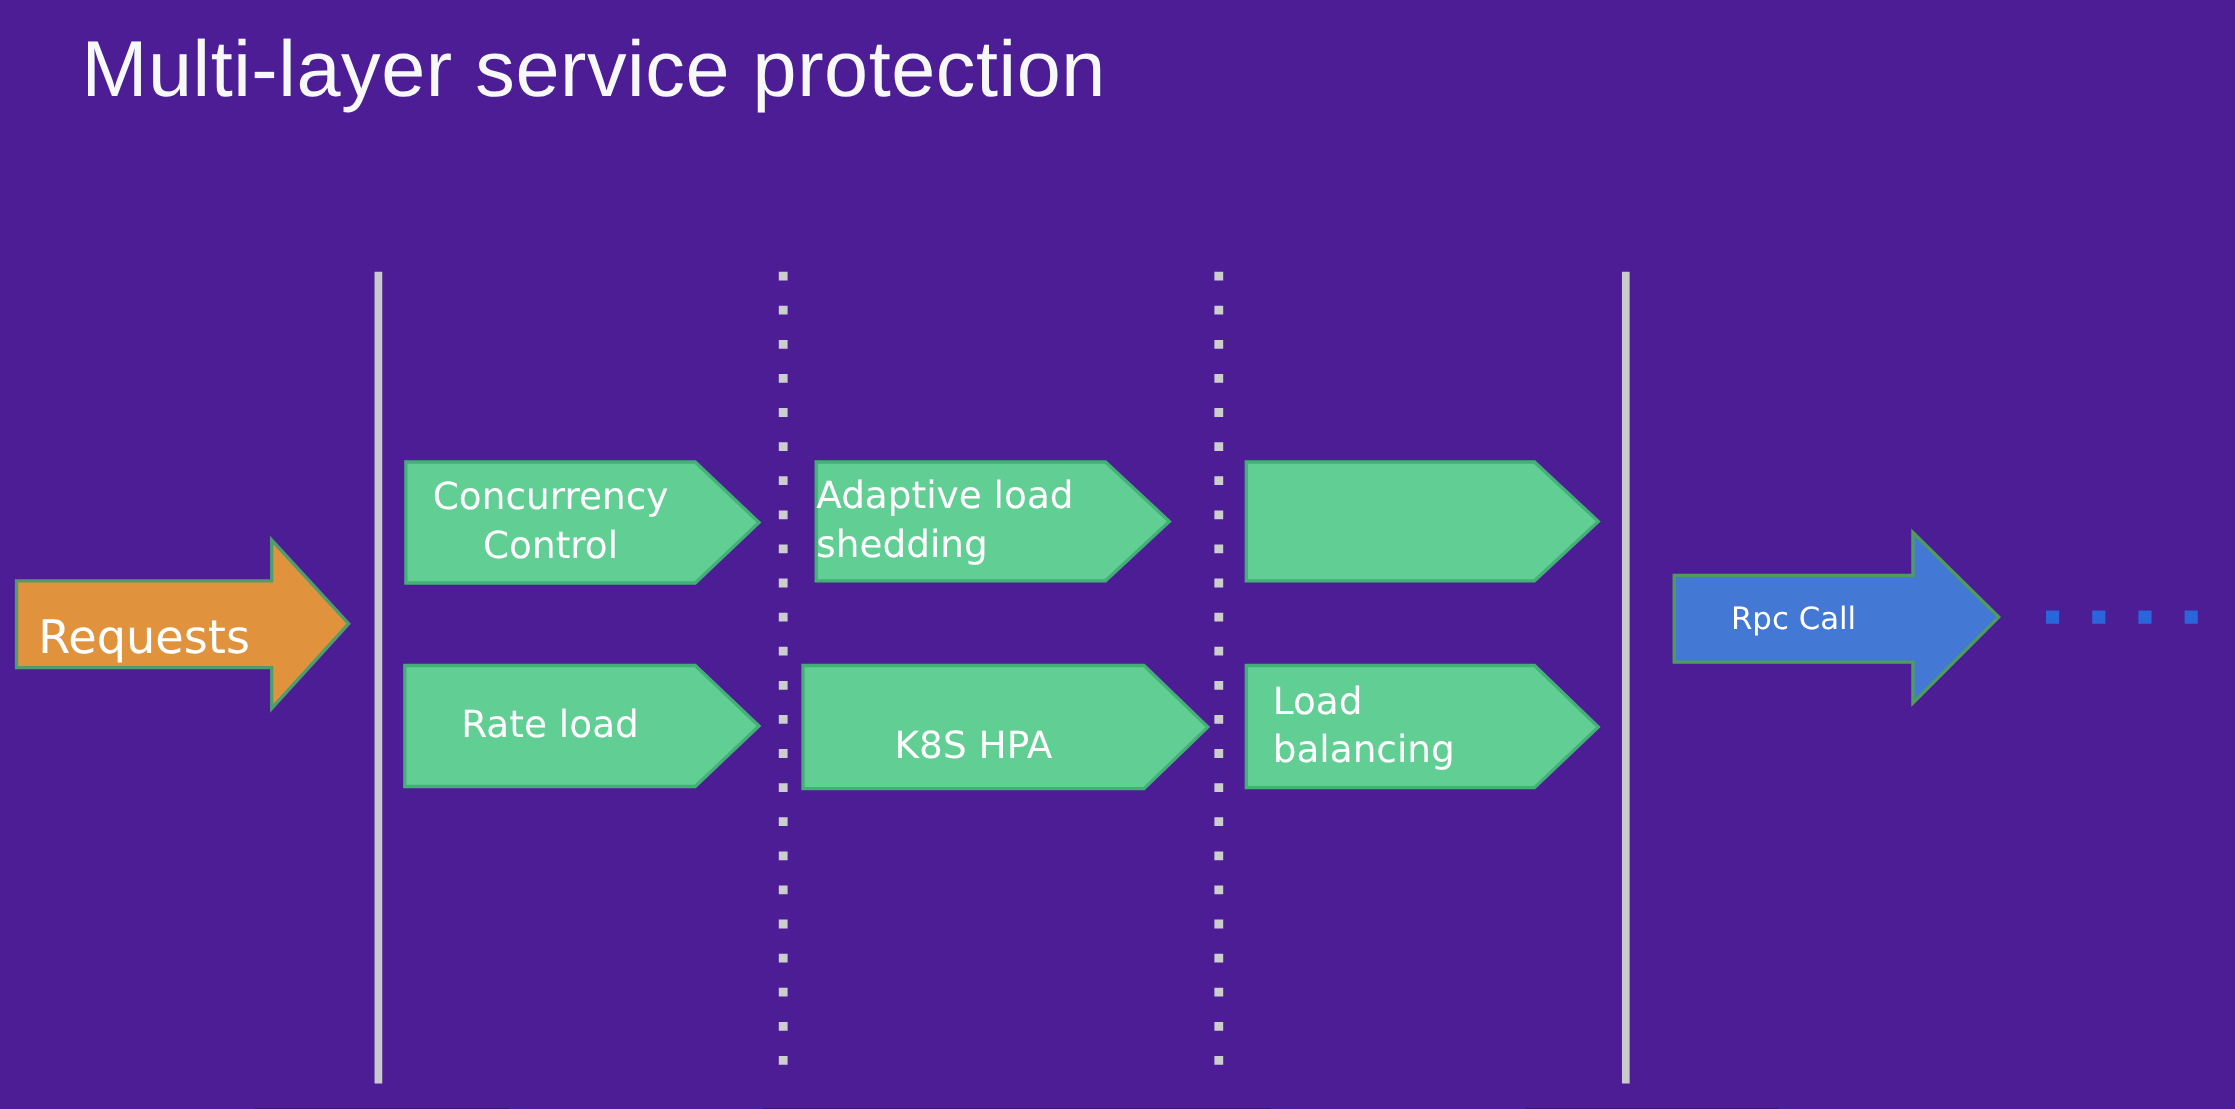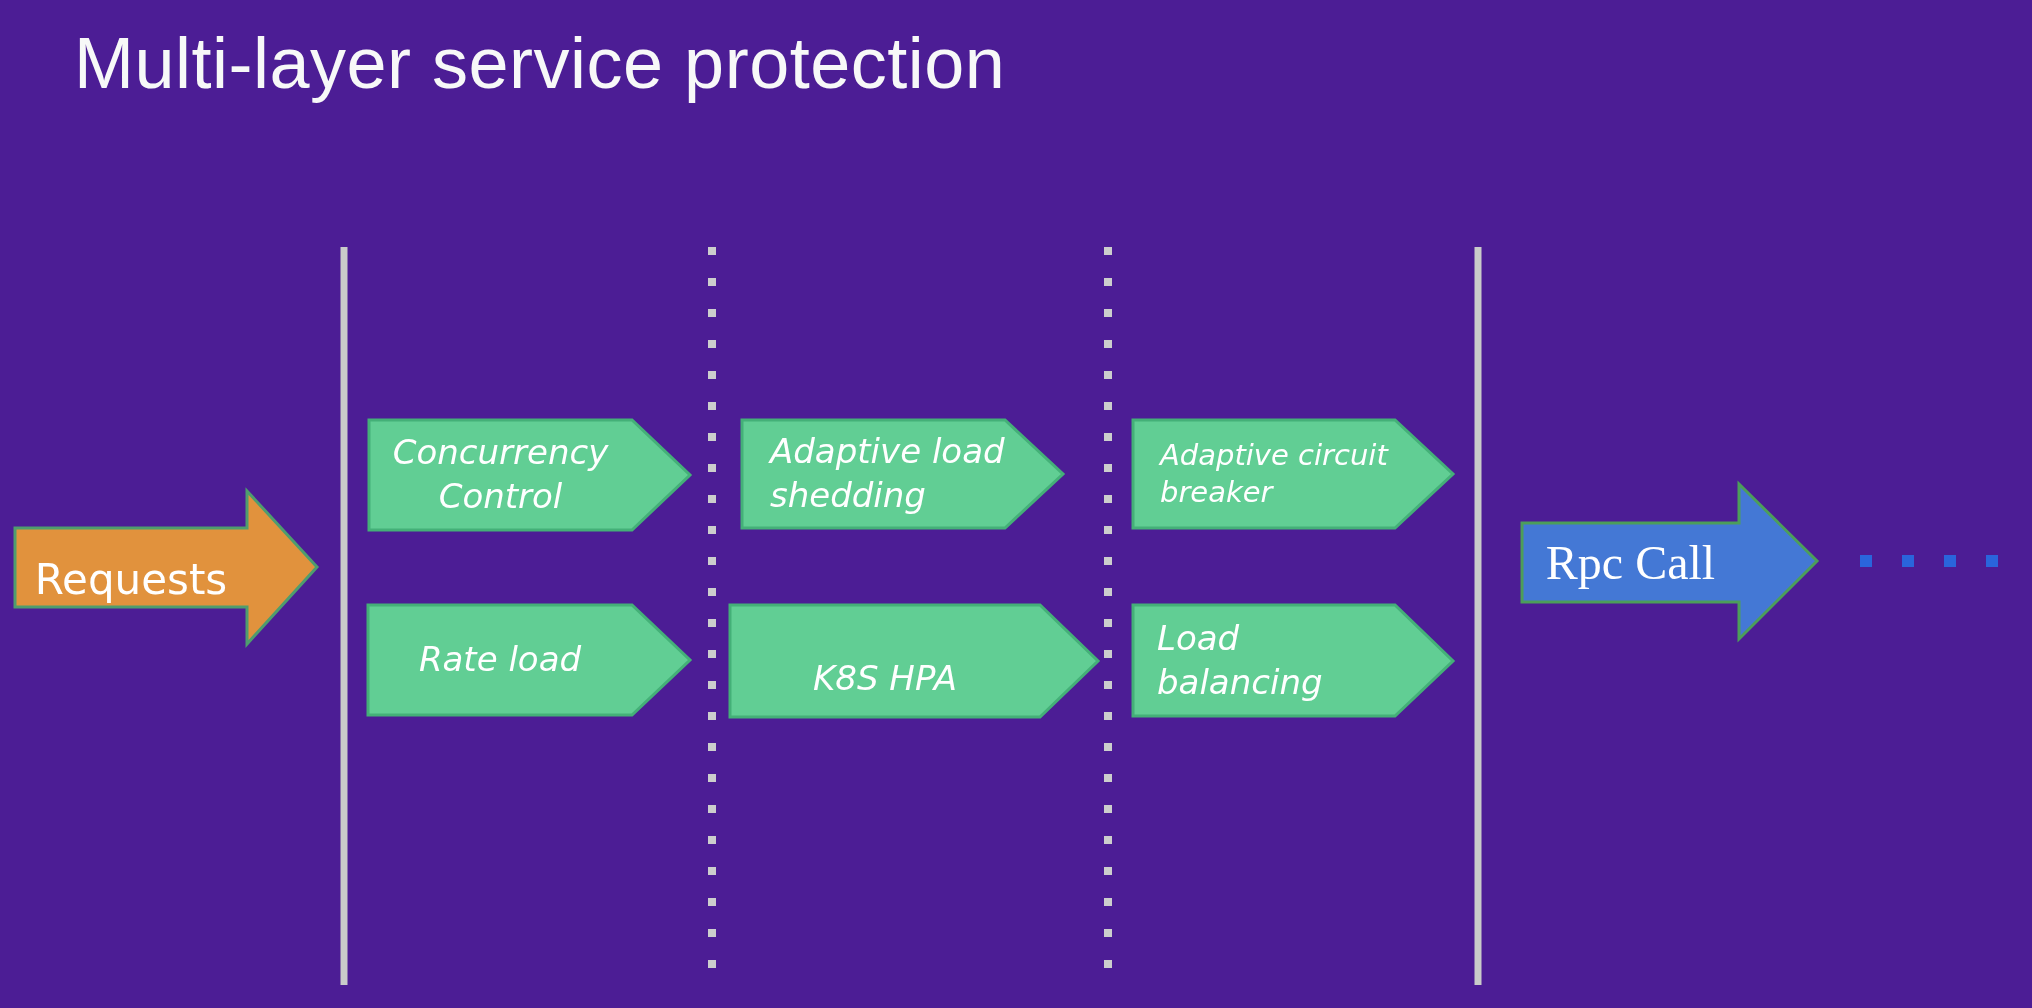--- a/index.html
+++ b/index.html
@@ -38,21 +38,20 @@
     color: #f7f8f8;
     letter-spacing: 0.5px;
     font-family: "Liberation Sans", sans-serif;
     z-index: 2;
   }
   .flow-label {
     font-size: 42px;
   }
   .box-label {
     font-size: 34px;
-    font-style: italic;
   }
   .box-label.left-align {
     justify-content: flex-start;
     text-align: left;
   }
   .box-label.center-align {
     text-align: center;
   }
   .box-label.small {
     font-size: 29px;
@@ -83,27 +82,25 @@
     <polygon points="1133,605 1395,605 1453,661 1395,716 1133,716" stroke-width="3" fill="#61ce94" stroke="#44b078"></polygon>
 
     <polygon points="1522,523 1739,523 1739,484 1817,561 1739,639 1739,602 1522,602" stroke-width="3" fill="#4478d5" stroke="#4c9e5a"></polygon>
 
     <line x1="1860" y1="561" x2="2000" y2="561" stroke-width="12" stroke-dasharray="12 30" stroke="#2a65dc"></line>
   </svg>
 
   <div class="page-title">Multi-layer service protection</div>
 
   <div class="label flow-label" style="left:15px; top:528px; width:232px; height:103px;">Requests</div>
-  <div class="label flow-label" style="left:1522px; top:523px; width:217px; height:79px; font-size:48px;font-family:Liberation Serif, serif;">Rpc Call</div>
+  <div class="label flow-label" style="left:1522px; top:523px; width:217px; height:79px; font-size:28px;">Rpc Call</div>
 
   <div class="label box-label center-align" style="left:369px; top:420px; width:263px; height:110px;">Concurrency
 Control</div>
   <div class="label box-label center-align" style="left:368px; top:605px; width:264px; height:110px;">Rate load</div>
 
-  <div class="label box-label left-align" style="left:742px; top:420px; width:263px; height:108px; padding-left:28px; box-sizing:border-box;">Adaptive load
+  <div class="label box-label left-align" style="left:742px; top:420px; width:263px; height:108px; box-sizing:border-box;">Adaptive load
 shedding</div>
   <div class="label box-label center-align" style="left:730px; top:605px; width:310px; height:112px;margin-top:18px;">K8S HPA</div>
 
-  <div class="label box-label left-align small" style="left:1133px; top:420px; width:262px; height:108px; padding-left:27px; box-sizing:border-box;">Adaptive circuit
-breaker</div>
   <div class="label box-label left-align" style="left:1133px; top:605px; width:262px; height:111px; padding-left:24px; box-sizing:border-box;">Load balancing</div>
 
 </div>
 
 </body></html>

